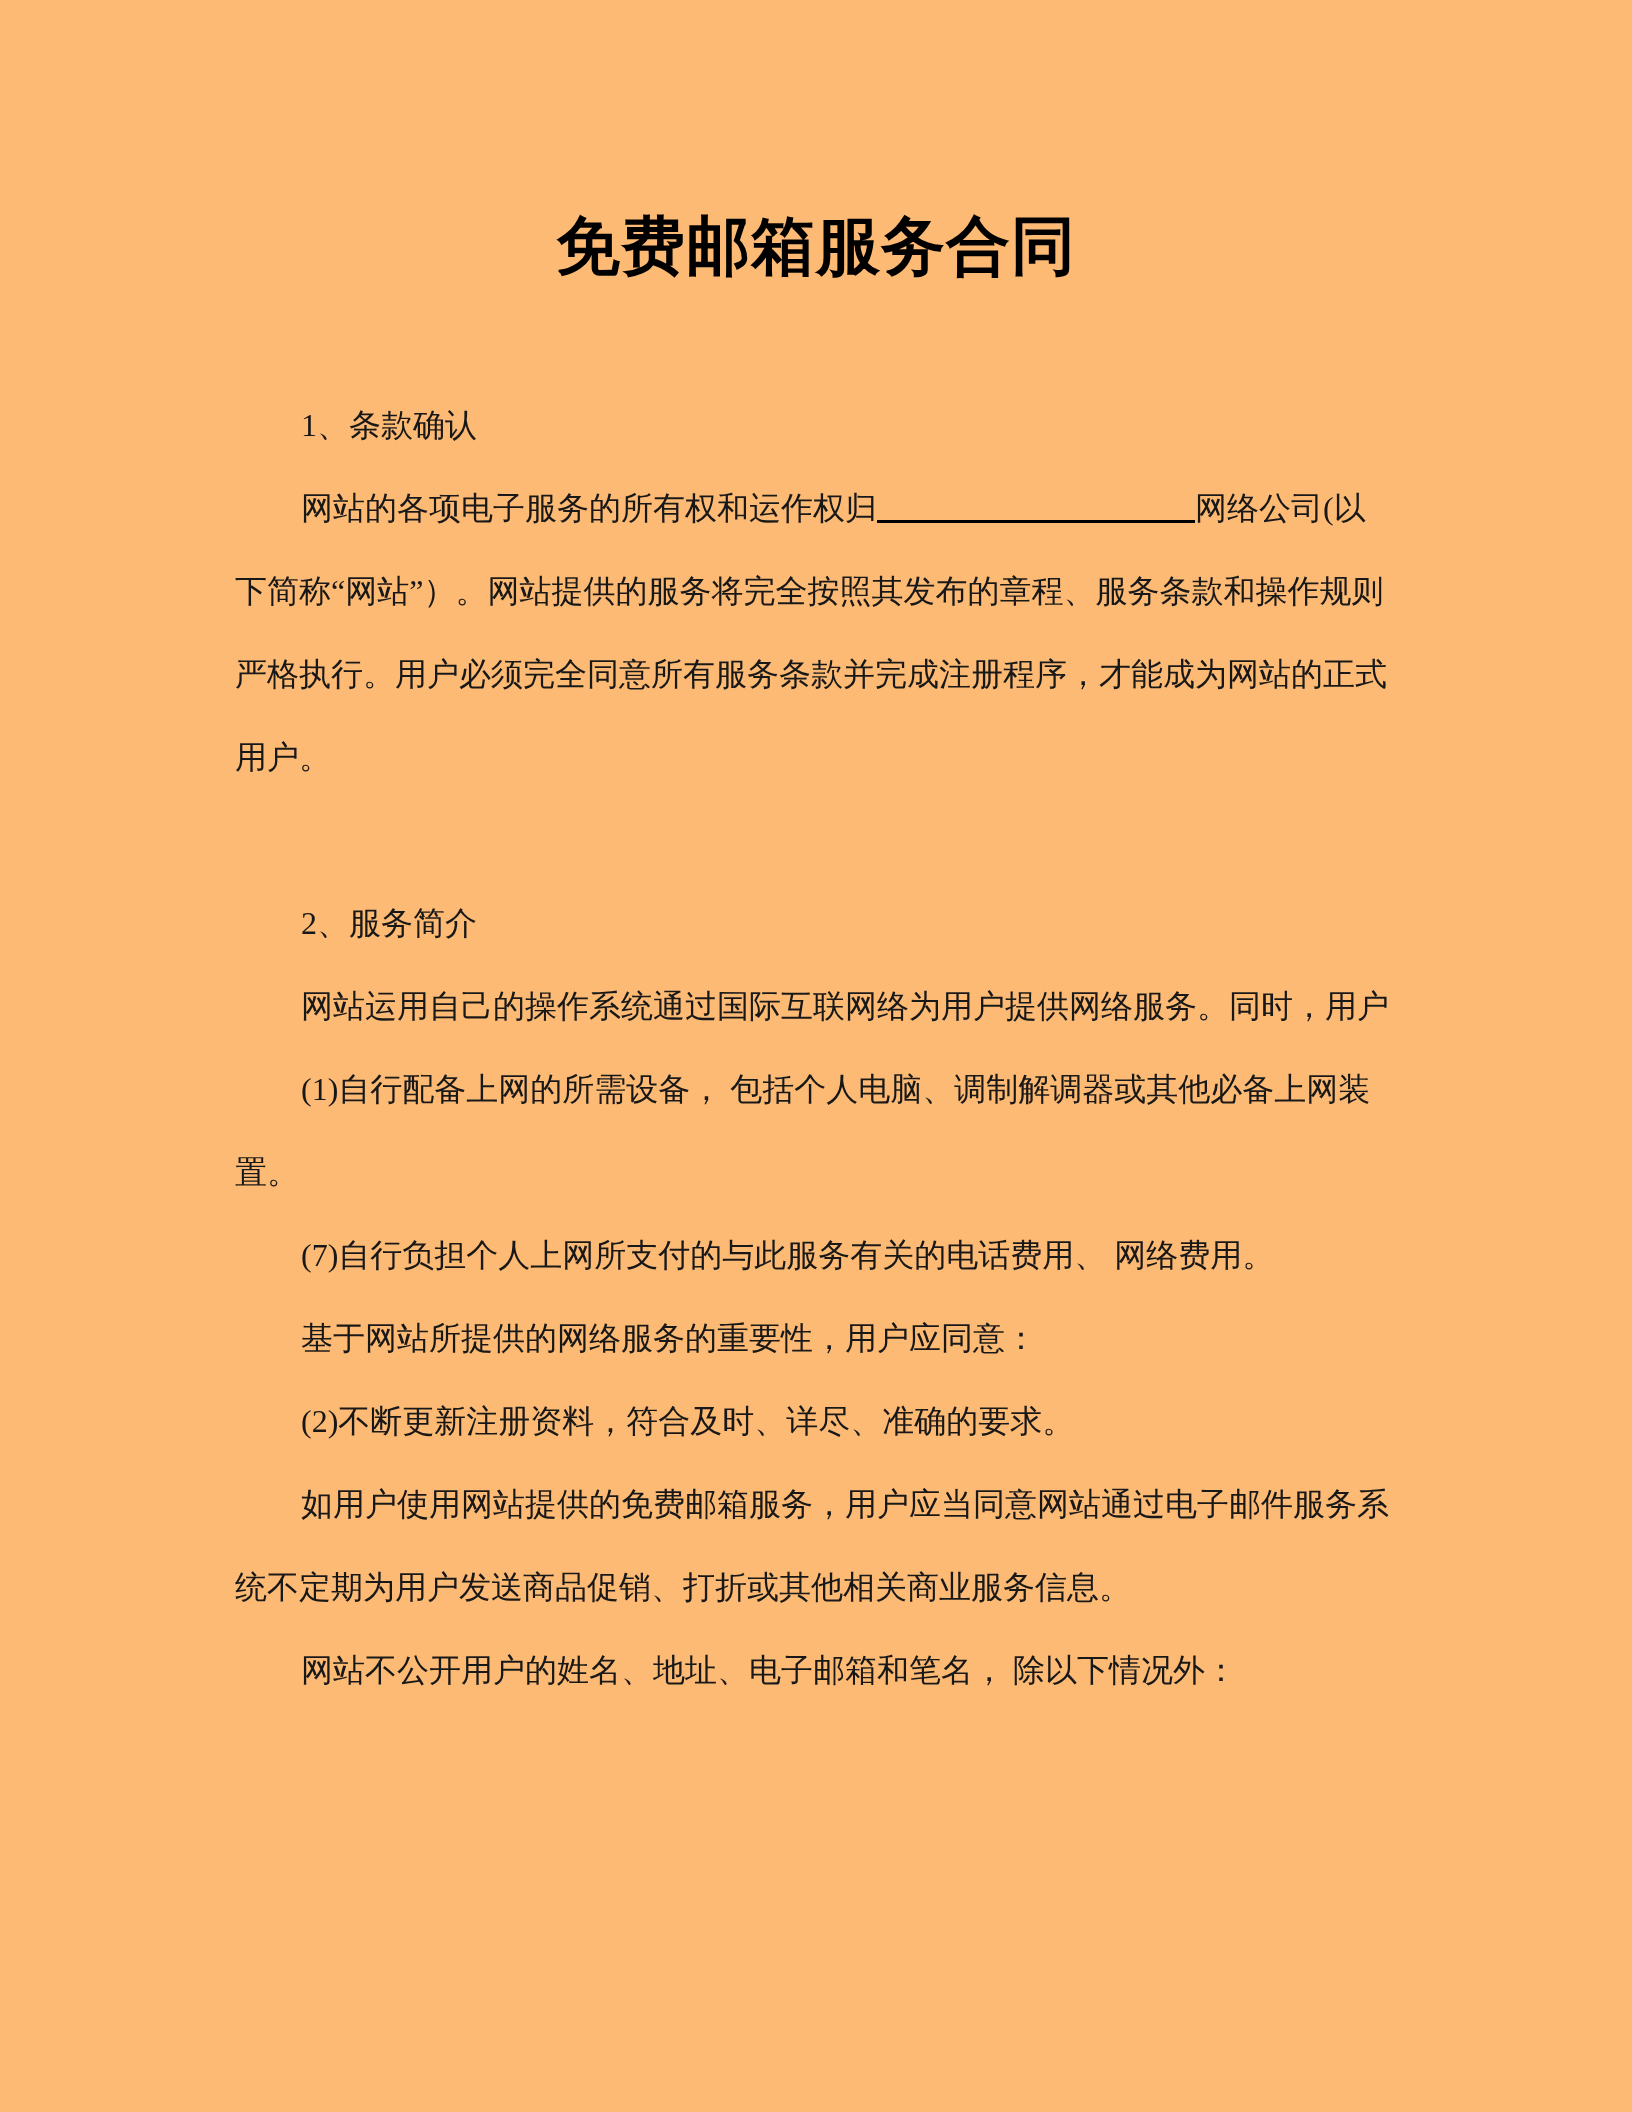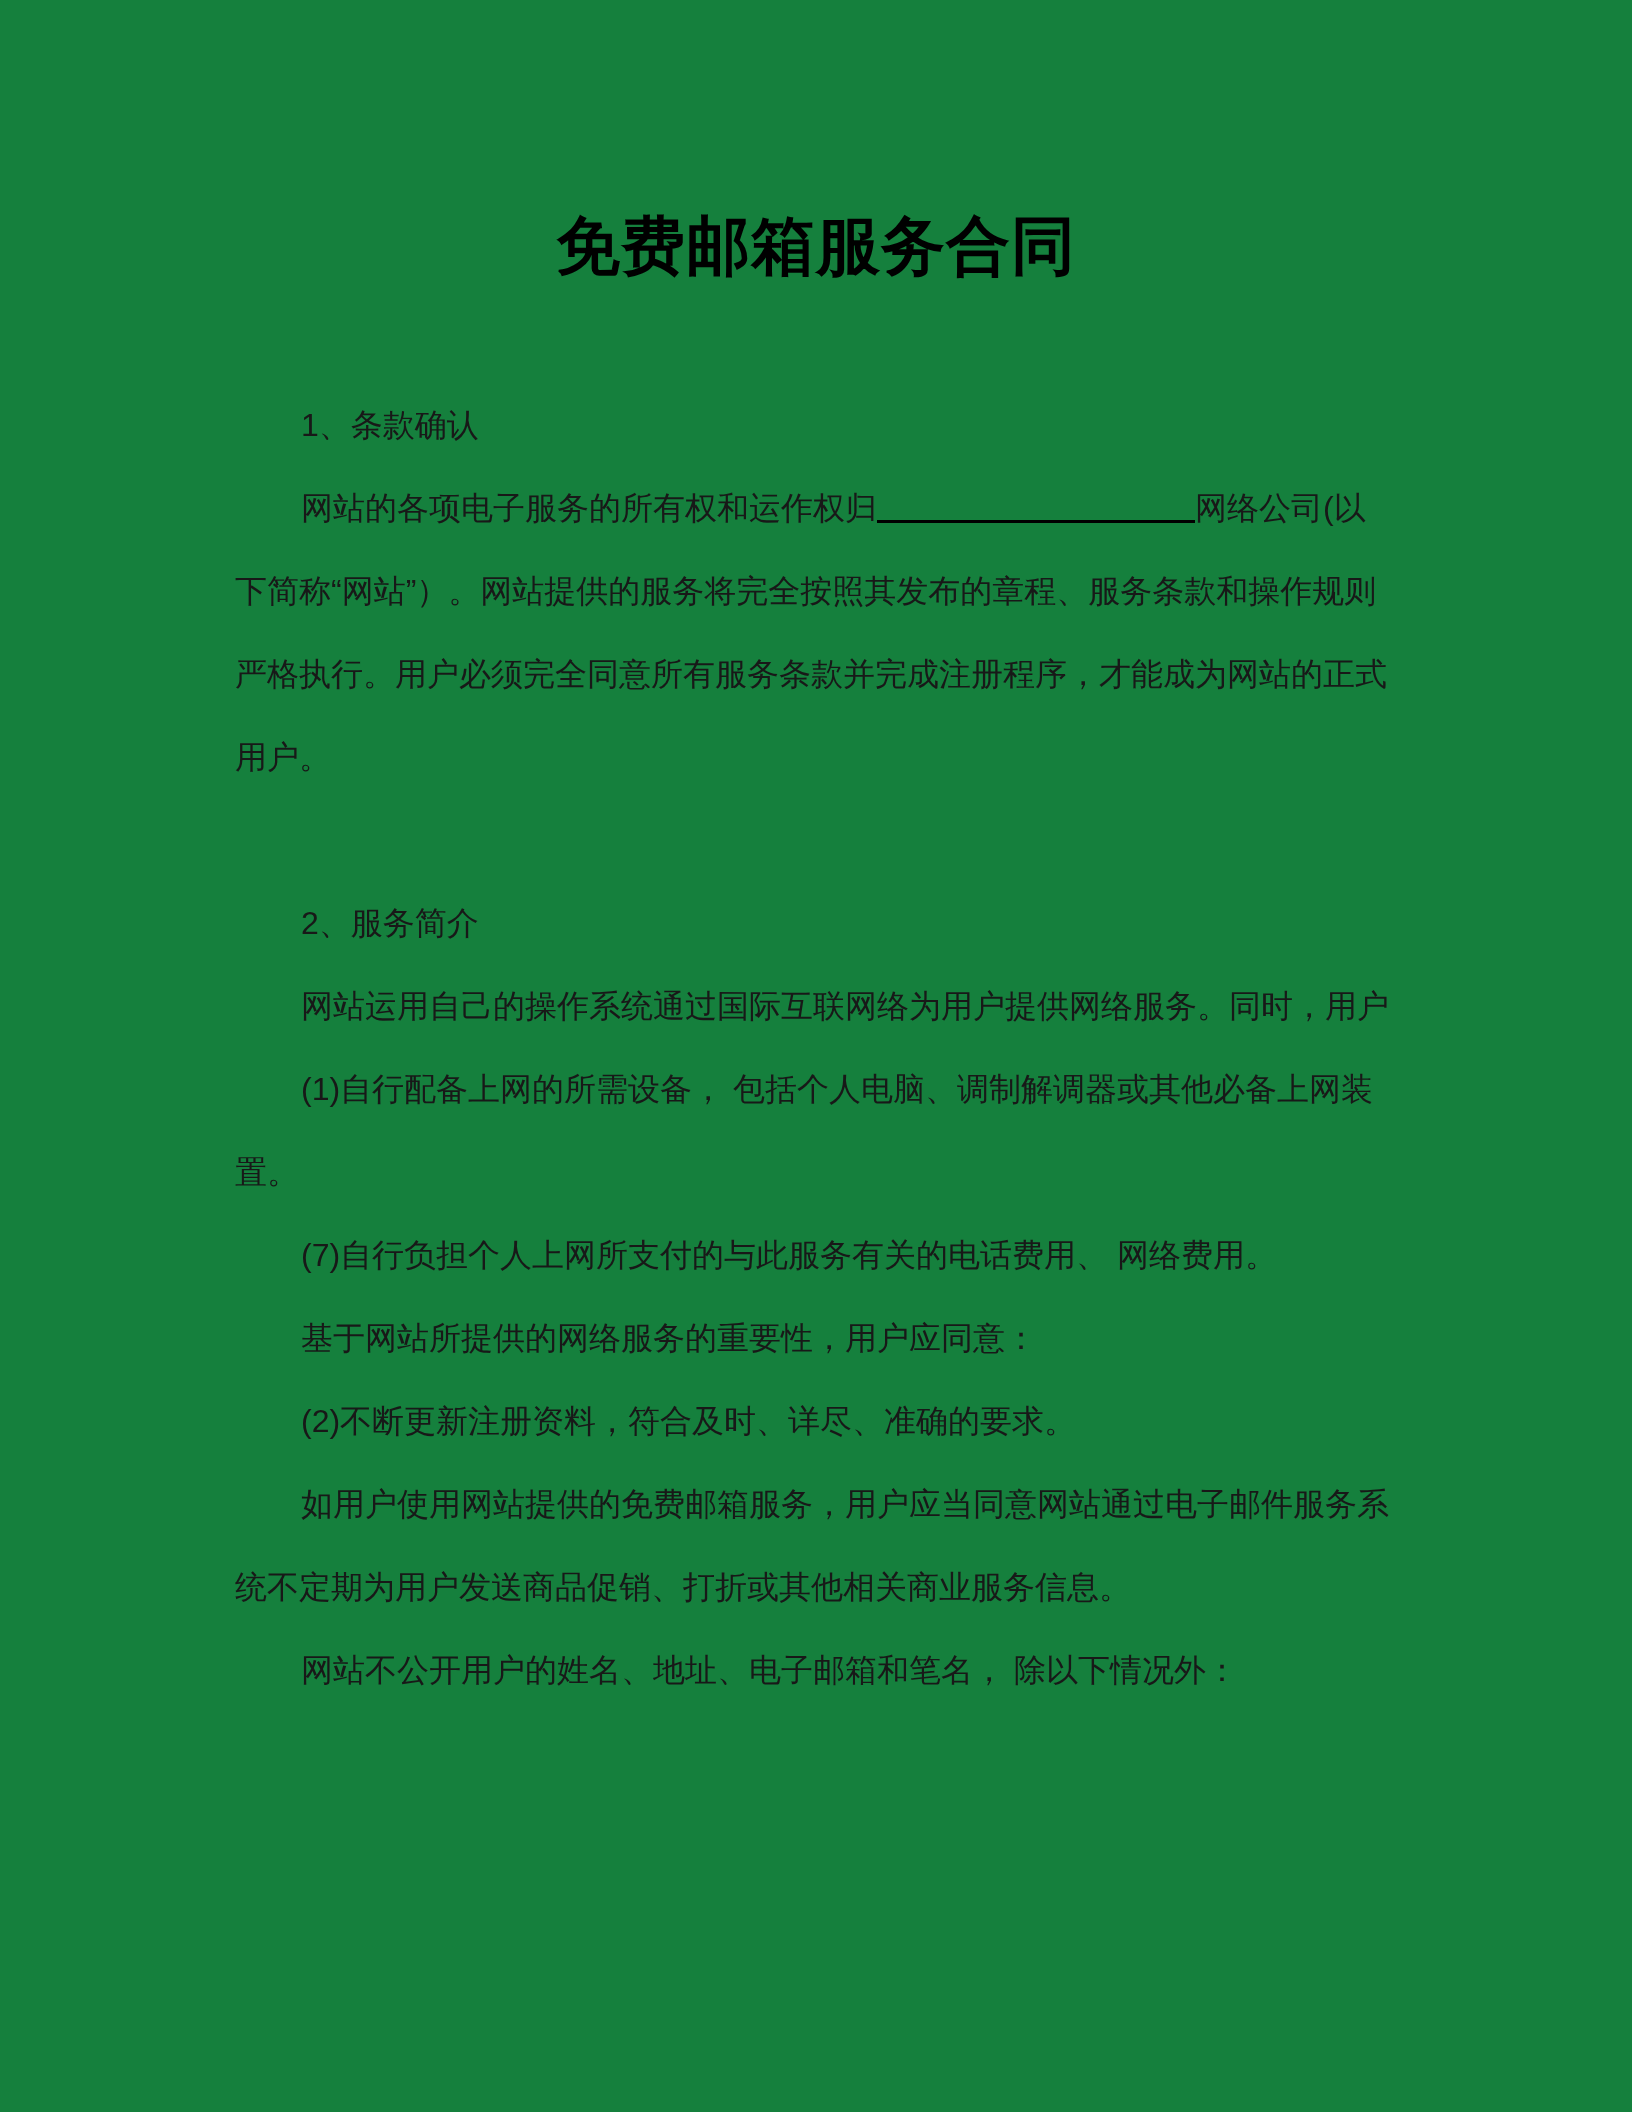--- a/index.html
+++ b/index.html
@@ -4,21 +4,21 @@
 <style>
   html, body {
     margin: 0;
     padding: 0;
     background: #ffffff;
   }
   .page {
     position: relative;
     width: 1632px;
     height: 2112px;
-    background: #15803d;
+    background: #fdba74;
     overflow: hidden;
     font-family: "Liberation Sans", "DejaVu Sans", sans-serif;
     color: #181818;
   }
   .doc-title {
     margin: 206px 0 0 0;
     text-align: center;
     font-size: 64px;
     line-height: 80px;
     font-weight: 900;
@@ -28,20 +28,21 @@
   .doc-body {
     margin: 98px 235px 0 235px;
     width: 1162px;
     font-size: 32px;
     line-height: 83px;
   }
   .line {
     white-space: pre-wrap;
     height: 83px;
     overflow: visible;
+    font-family: Liberation Serif, serif;
   }
   .line.indent {
     padding-left: 66px;
   }
   .line.spacer {
     height: 83px;
   }
   .blank {
     display: inline-block;
     width: 318px;

